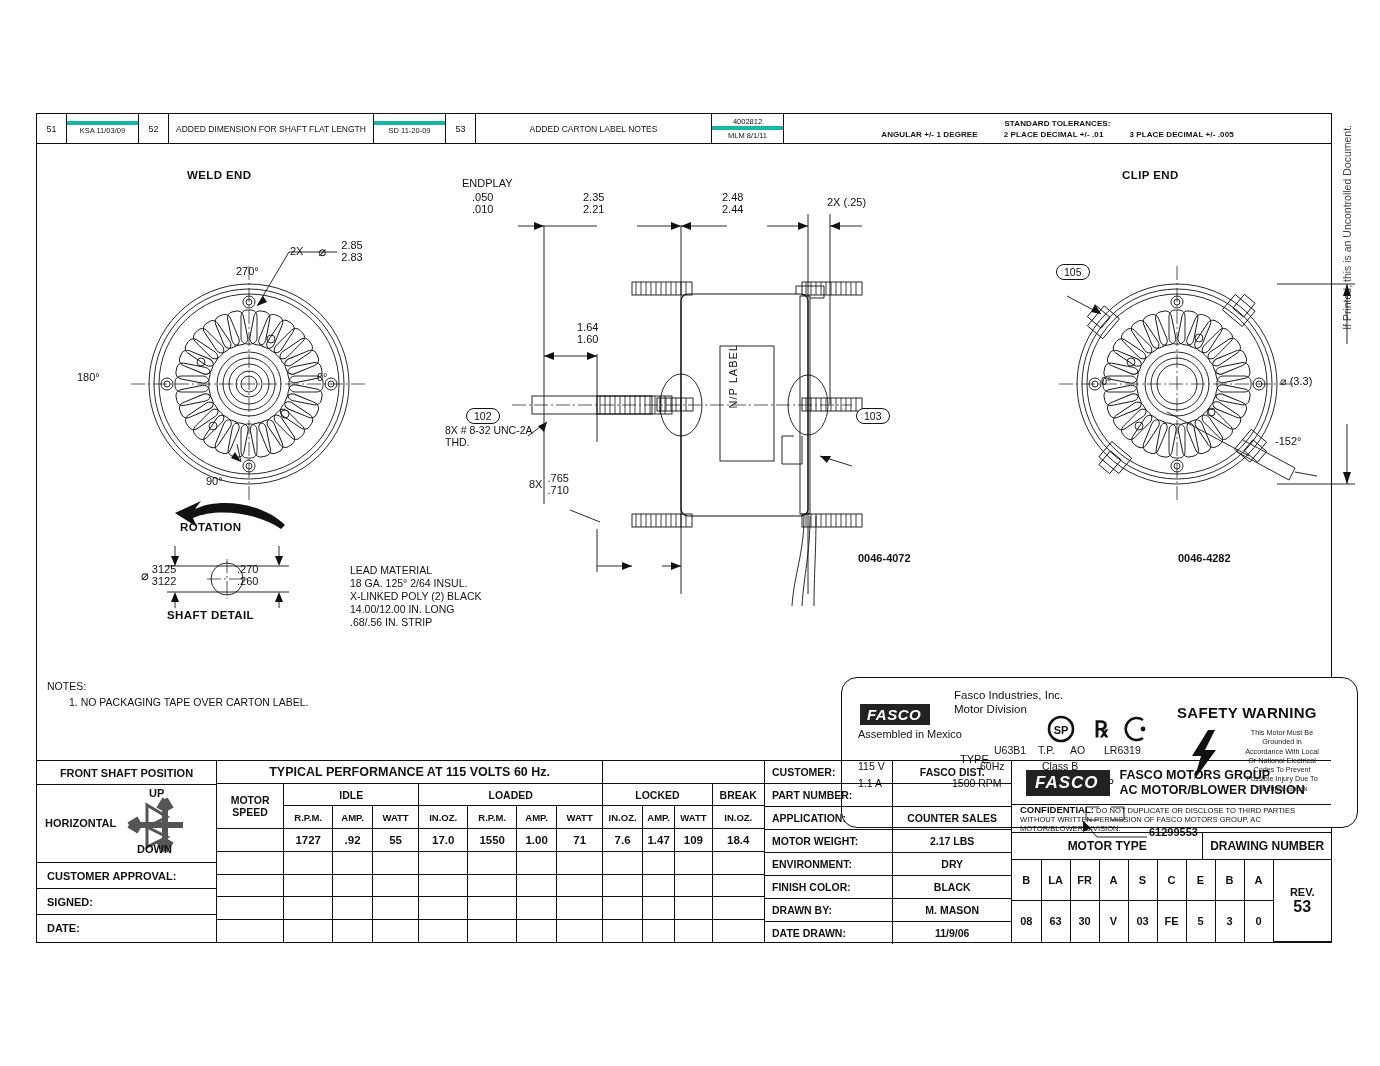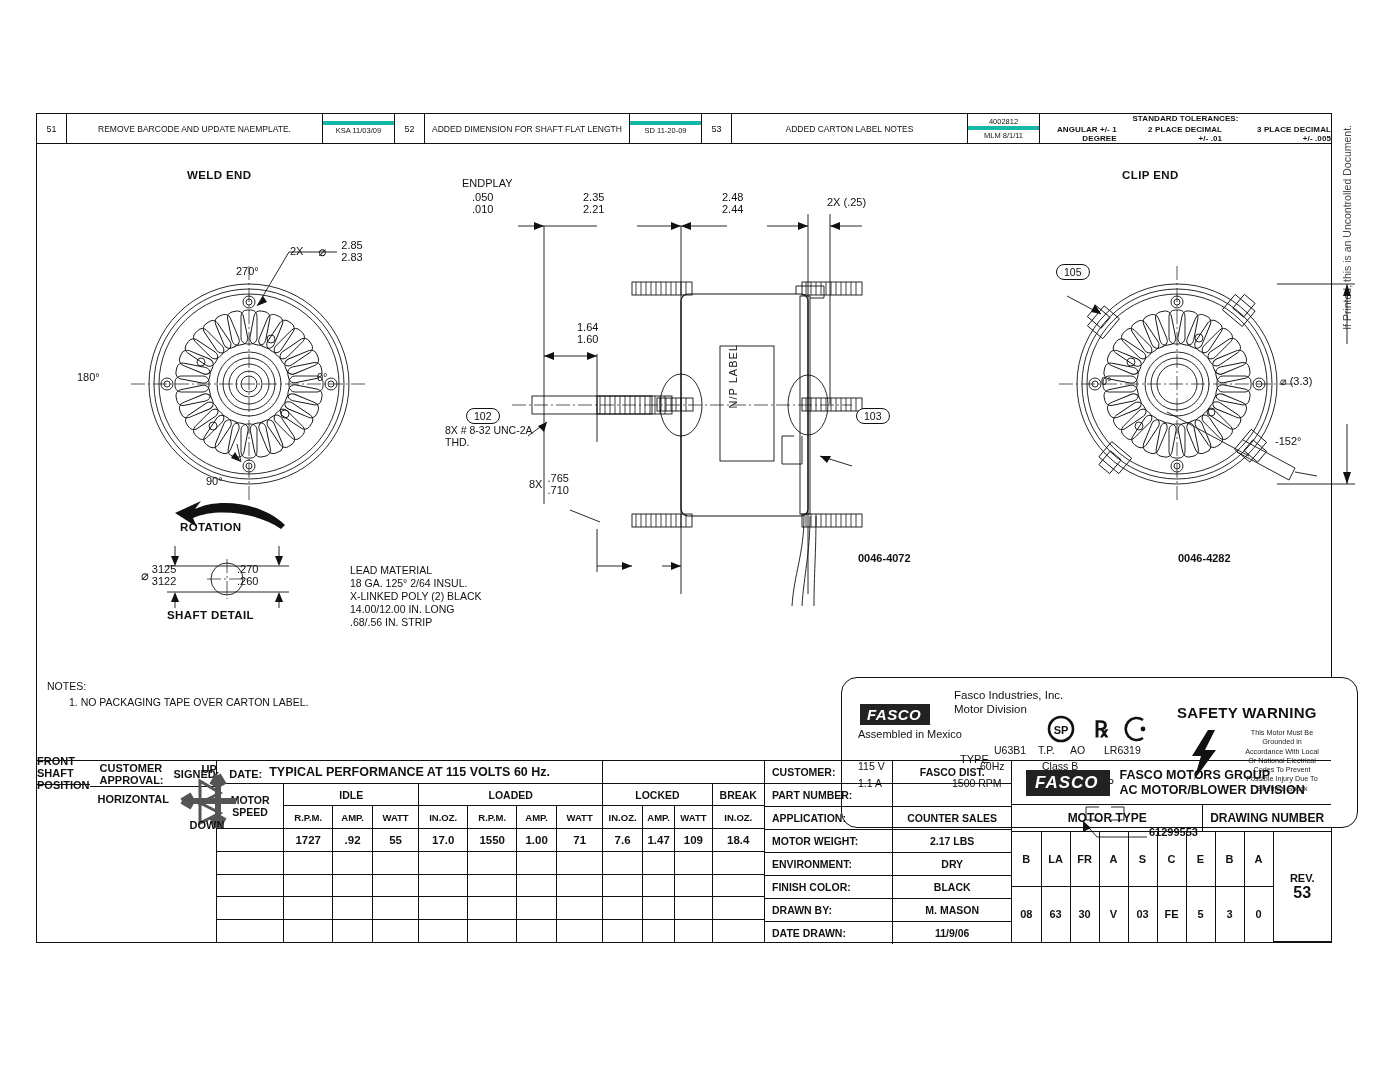--- a/index.html
+++ b/index.html
@@ -32,21 +32,21 @@
   .med{stroke-width:1.2;}
   .ctr{stroke:#111;stroke-width:.7;stroke-dasharray:14 3 2 3;}
   .hatch{stroke:#111;stroke-width:.8;}
 
   
   #btm{position:absolute;left:0;bottom:0;width:100%;height:182px;border-top:1.6px solid #111;box-sizing:border-box;display:flex;}
   table{border-collapse:collapse;}
   td,th{border:1px solid #111;font-size:10px;text-align:center;font-weight:bold;padding:0;}
 
   
-  #fsp{width:180px;border-right:1.4px solid #111;box-sizing:border-box;display:flex;flex-direction:row;}
+  #fsp{width:180px;border-right:1.4px solid #111;box-sizing:border-box;display:flex;flex-direction:column;}
   #fsp .r{border-bottom:1px solid #111;box-sizing:border-box;display:flex;align-items:center;}
   #fsp .hd{height:24px;justify-content:center;font-weight:bold;font-size:11px;}
   #fsp .mid{height:78px;position:relative;}
   #fsp .horiz{font-weight:bold;font-size:11px;padding-left:8px;}
   #fsp .sig{height:26px;font-weight:bold;font-size:11px;padding-left:10px;}
   #fsp .sig:last-child{border-bottom:none;}
 
   
   #perfwrap{width:548px;border-right:1.4px solid #111;box-sizing:border-box;}
   #perf{width:100%;height:100%;}
@@ -87,21 +87,20 @@
 </style>
 </head>
 <body>
 
 <div id="sidetext">If Printed, this is an Uncontrolled Document.</div>
 
 <div id="frame">
 
   <div id="revbar">
     <div class="cell revnum">51</div>
-    <div class="cell revdesc" style="width:256px">REMOVE BARCODE AND UPDATE NAEMPLATE.</div>
     <div class="cell revsig">
         <div class="line">KSA 11/03/09</div>
       </div>
     <div class="cell revnum">52</div>
     <div class="cell revdesc" style="width:205px">ADDED DIMENSION FOR SHAFT FLAT LENGTH</div>
     <div class="cell revsig">
         <div class="line">SD  11-20-09</div>
       </div>
     <div class="cell revnum">53</div>
     <div class="cell revdesc" style="width:236px">ADDED CARTON LABEL NOTES</div>
@@ -902,20 +901,23 @@
         </table>
     </div>
 
     <div id="tb">
       <div class="row" id="tblogo">
         <span class="fascobox">FASCO</span>
         <span style="font-weight:bold;font-size:12.5px;line-height:15px;">
           <span style="display:block">FASCO MOTORS GROUP</span>
           <span style="display:block">AC MOTOR/BLOWER DIVISION</span>
         </span>
+      </div>
+      <div class="row" id="tbconf">
+        <span><b>CONFIDENTIAL:</b><span> DO NOT DUPLICATE OR DISCLOSE TO THIRD PARTIES WITHOUT WRITTEN PERMISSION OF FASCO MOTORS GROUP, AC MOTOR/BLOWER DIVISION.</span></span>
       </div>
       <div class="row" id="tbtypes">
         <div class="c" style="width:60%;">MOTOR TYPE</div>
         <div class="c" style="width:40%;border-right:none;">DRAWING NUMBER</div>
       </div>
       <div id="tbcodes">
         <table>
           <tbody>
               <tr>
             <td style="border-left:none;border-top:none;width:8%;">B</td>

